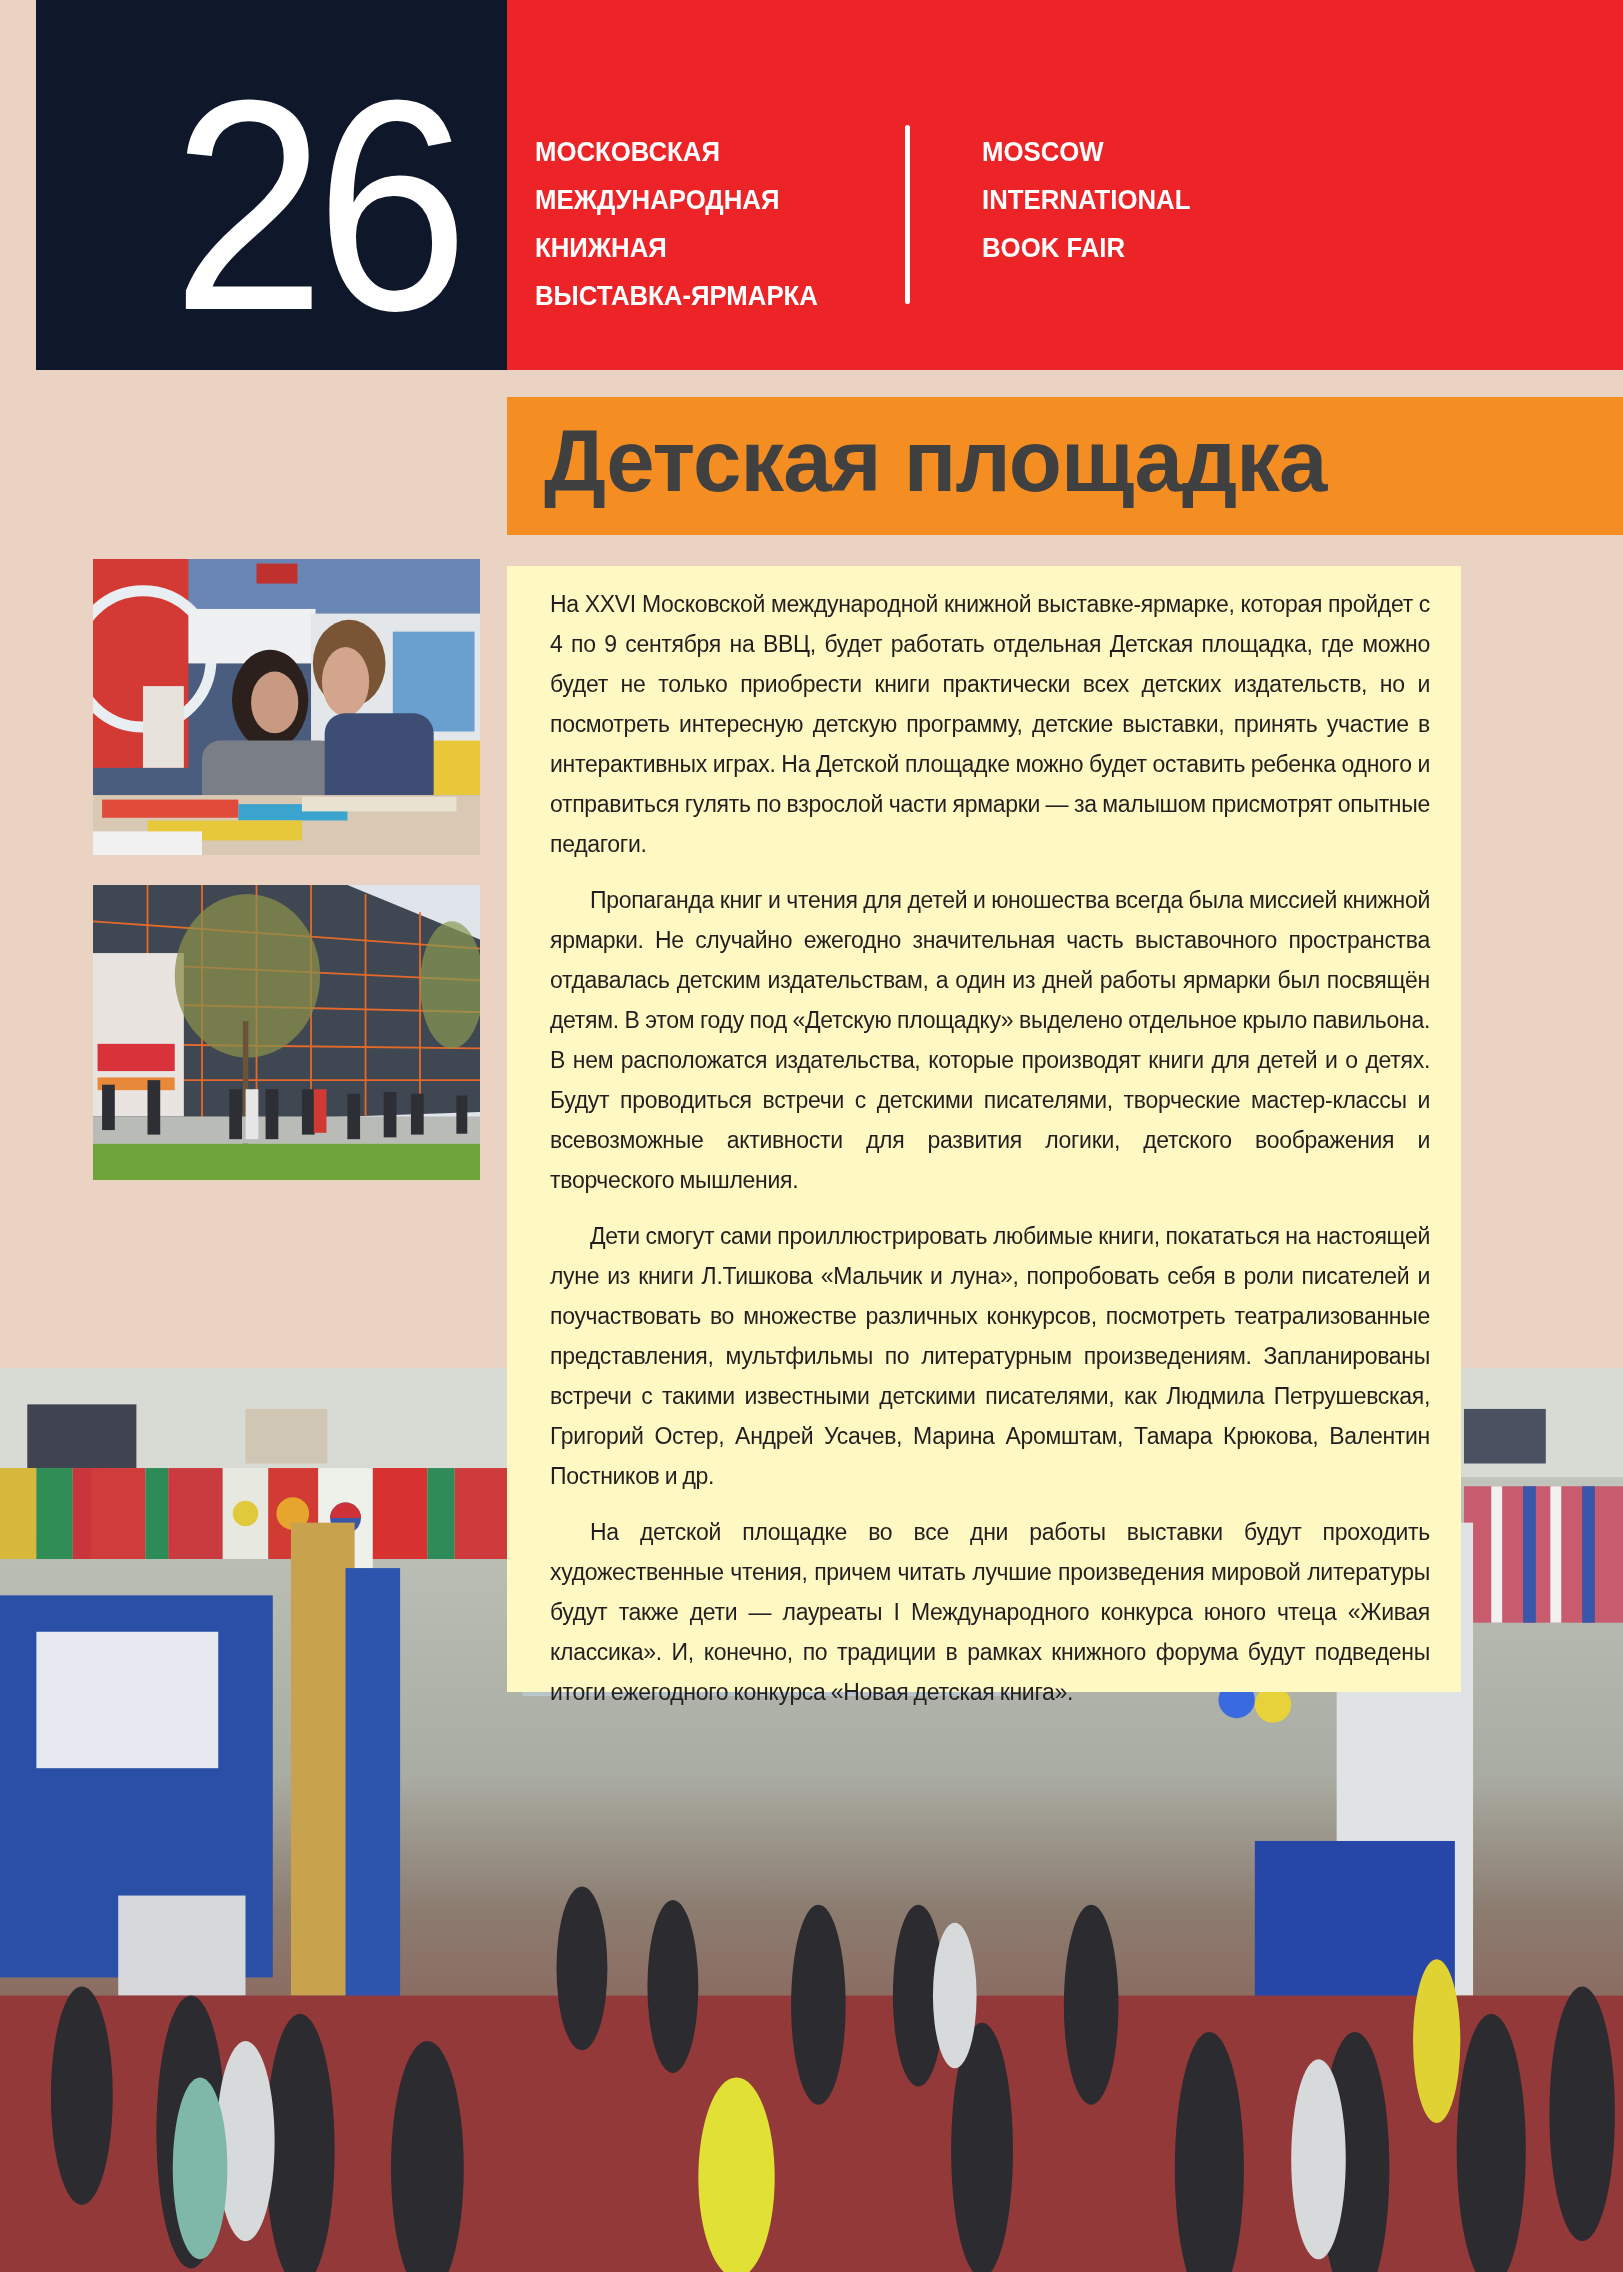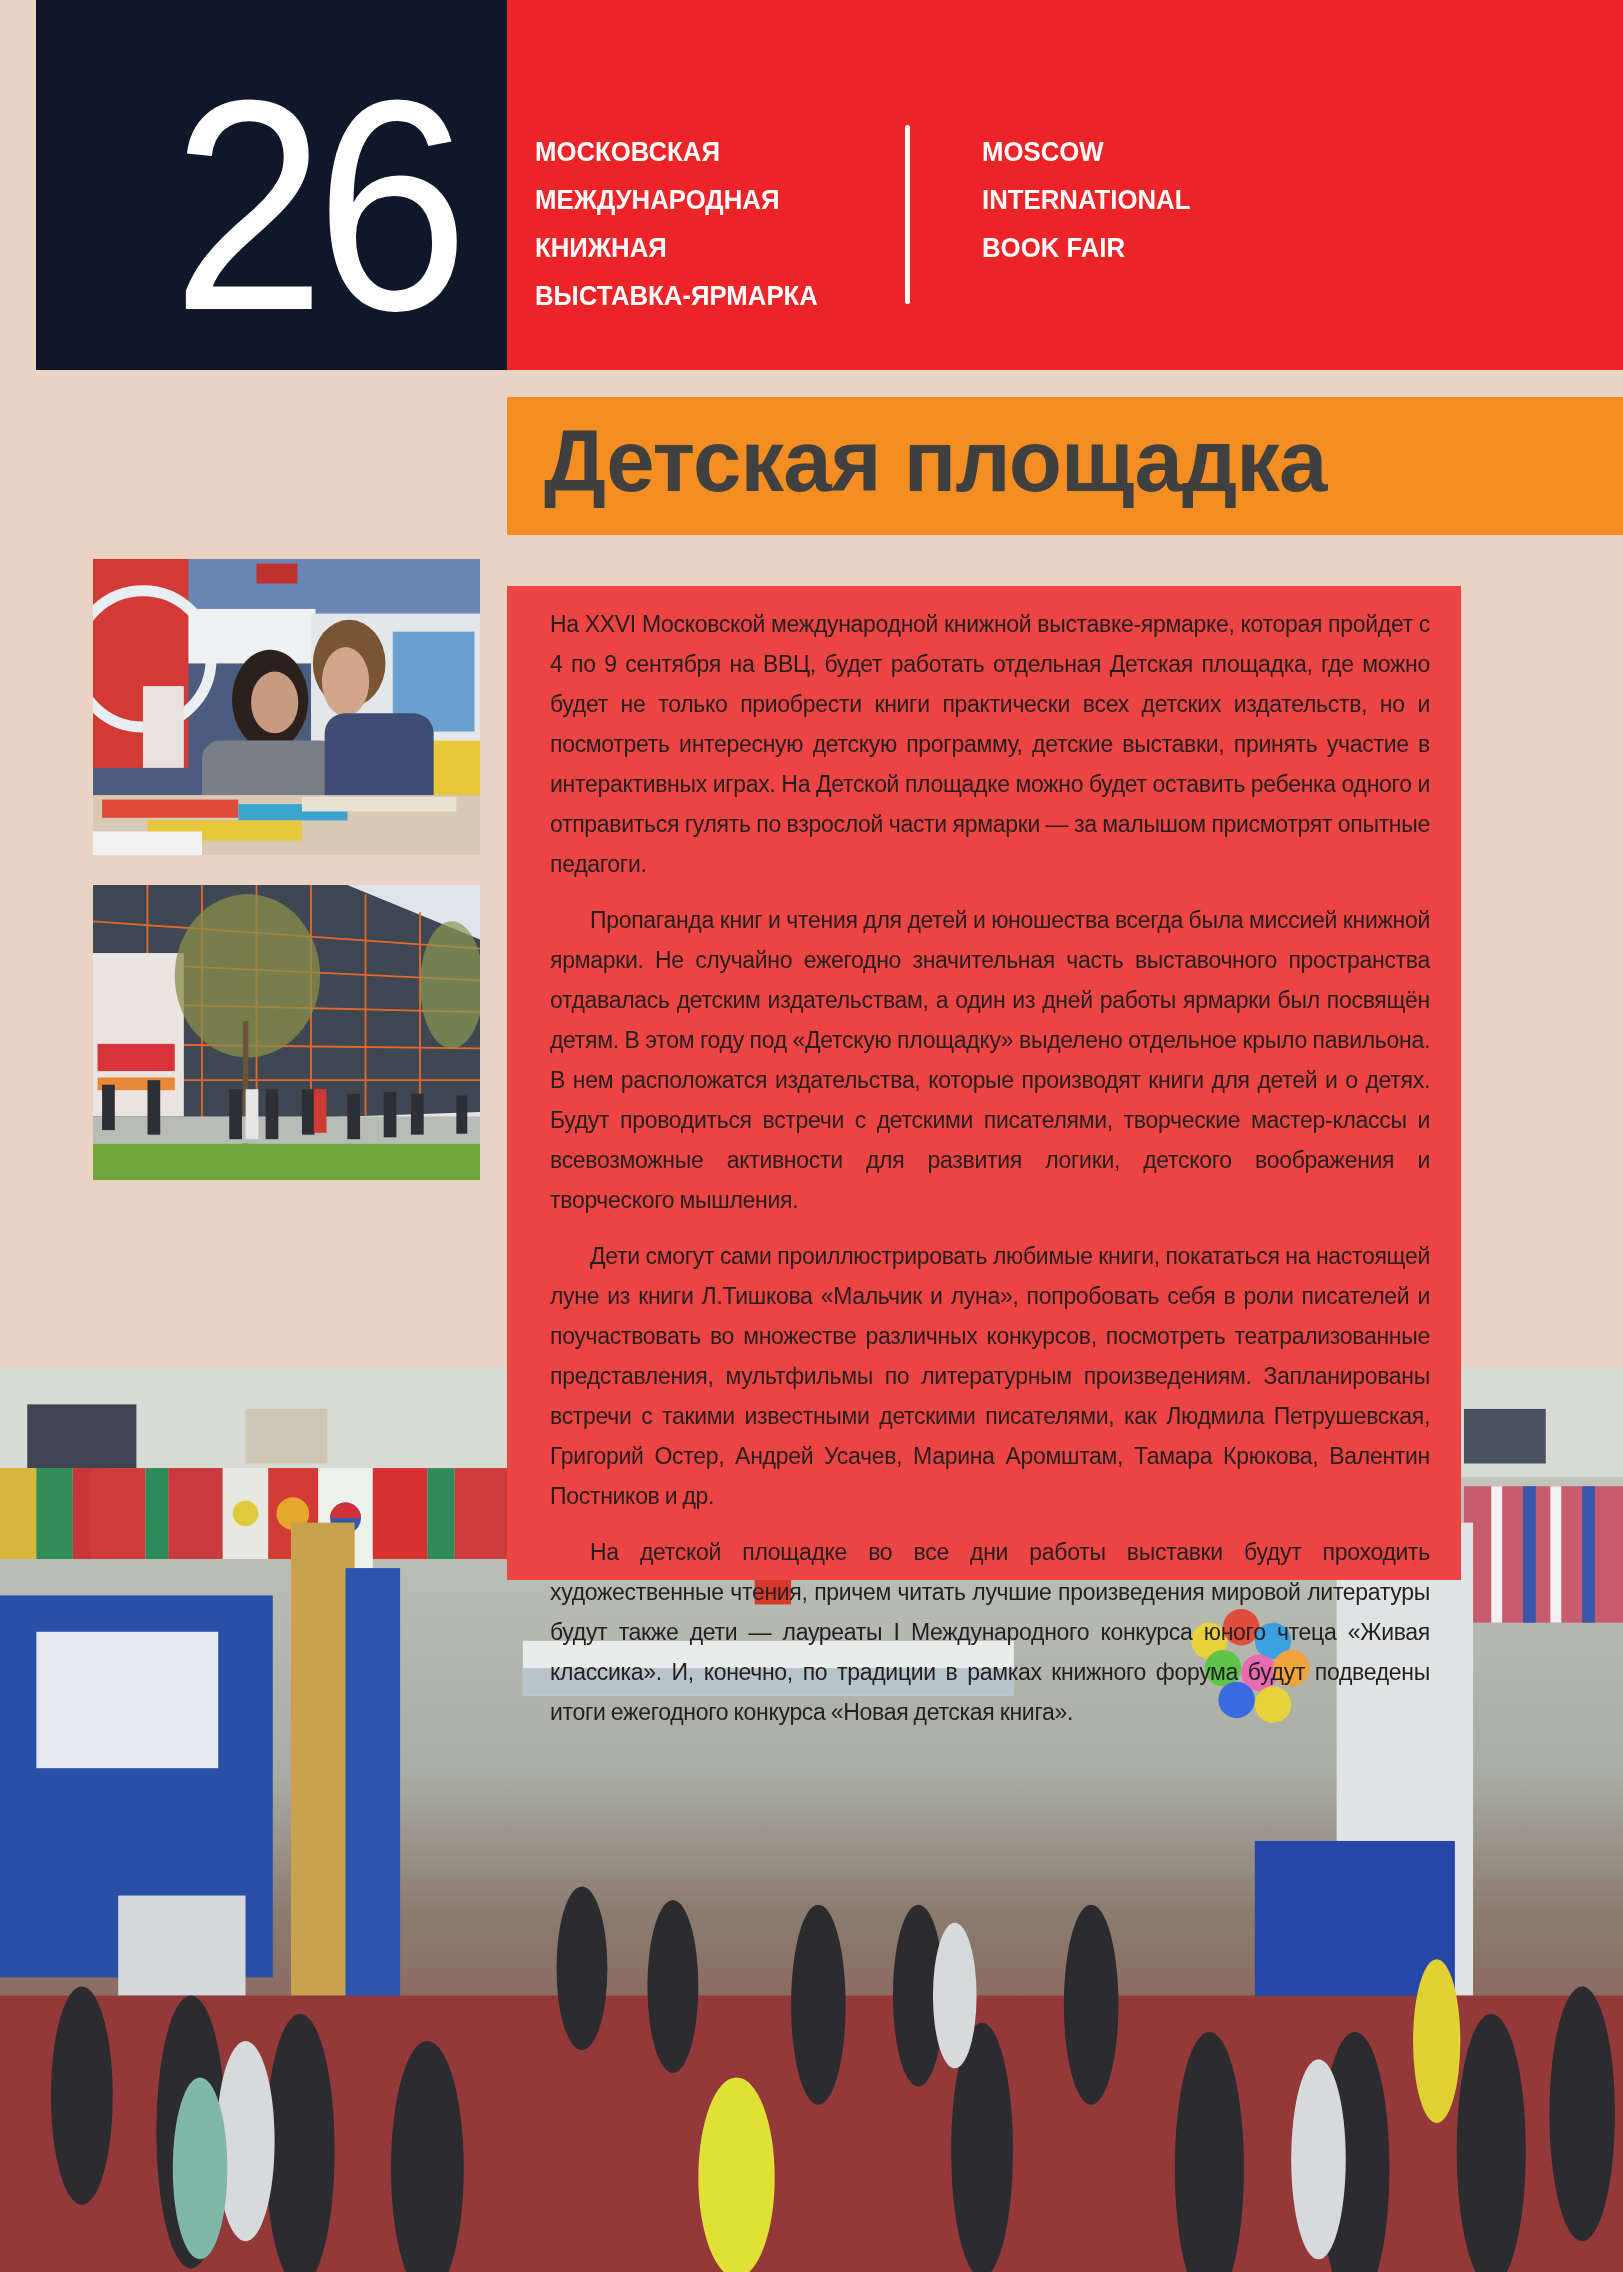--- a/index.html
+++ b/index.html
@@ -49,22 +49,22 @@
   }
   .photo {
     position: absolute; overflow: hidden;
   }
   .photo-1 { left: 93px; top: 559px; width: 387px; height: 296px; }
   .photo-2 { left: 93px; top: 885px; width: 387px; height: 295px; }
   .photo-bottom { left: 0; top: 1368px; width: 1624px; height: 905px; }
   .photo svg { display: block; width: 100%; height: 100%; }
 
   .text-box {
-    position: absolute; left: 507px; top: 586px; width: 954px; height: 994px;
-    background: #ef4444;
+    position: absolute; left: 507px; top: 566px; width: 954px; height: 1126px;
+    background: #fef9c3;
   }
   .text-inner {
     position: absolute; left: 43px; top: 18px; width: 880px;
     color: #231F20; font-family: "Liberation Sans", sans-serif;
     font-size: 23px; line-height: 40px; text-align: justify;
     letter-spacing: -0.3px; word-spacing: -0.9px;
   }
   .text-inner p { margin: 0; }
   .text-inner p.indent { text-indent: 40px; margin-top: 16px; }
 </style>

